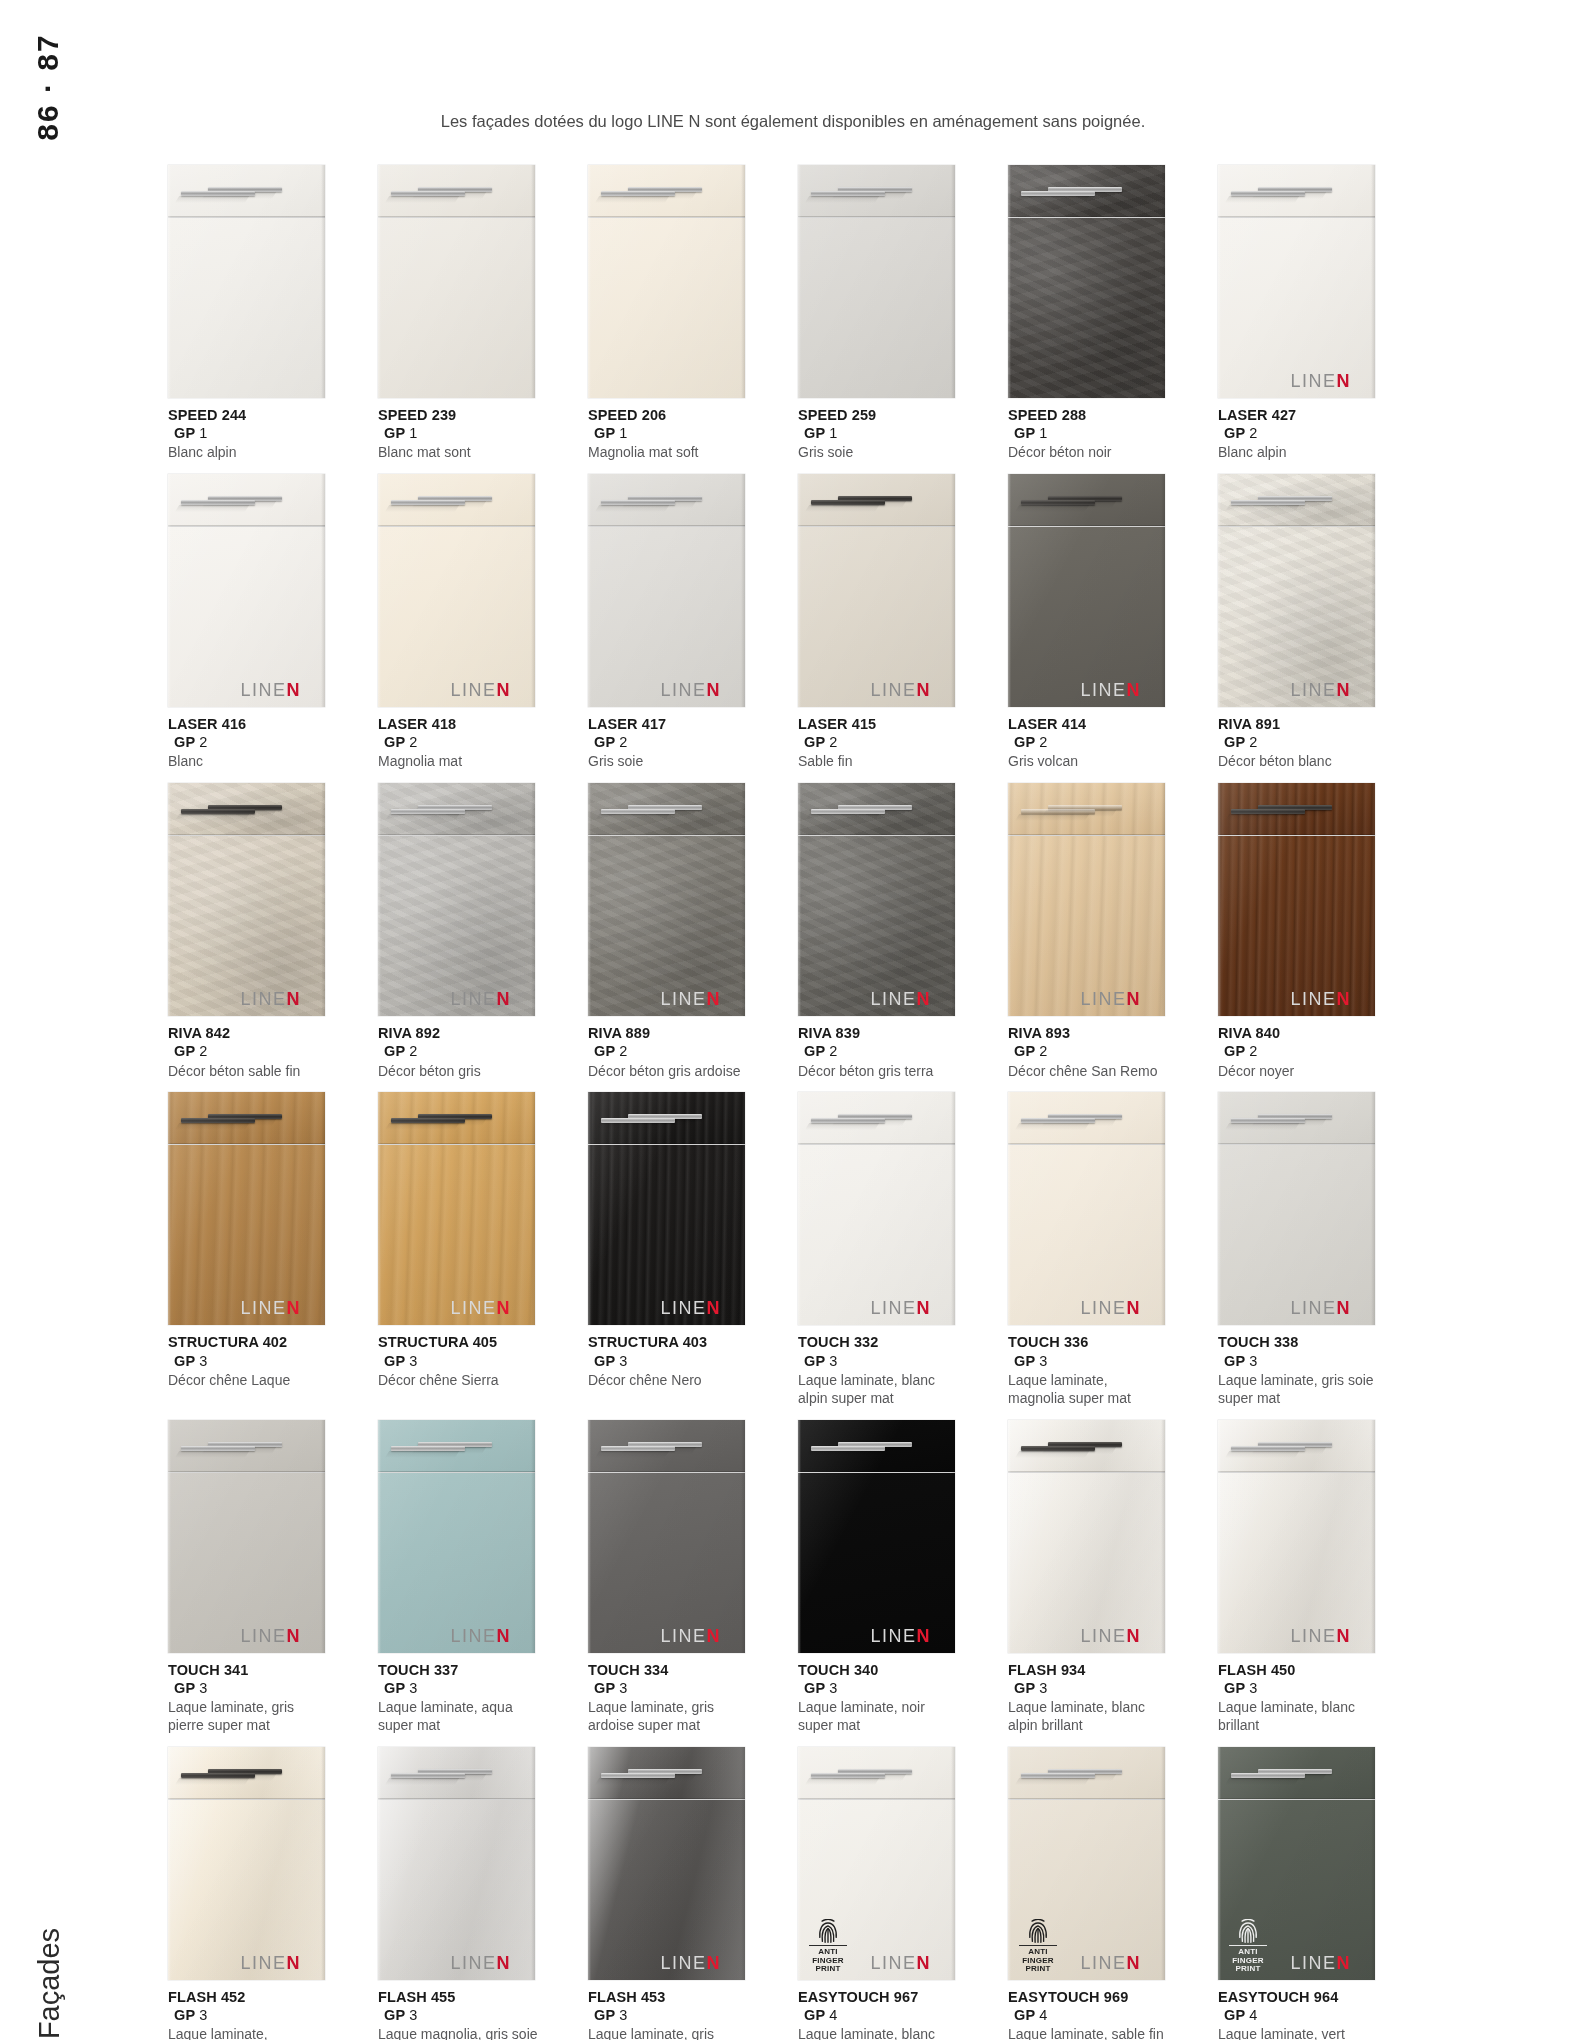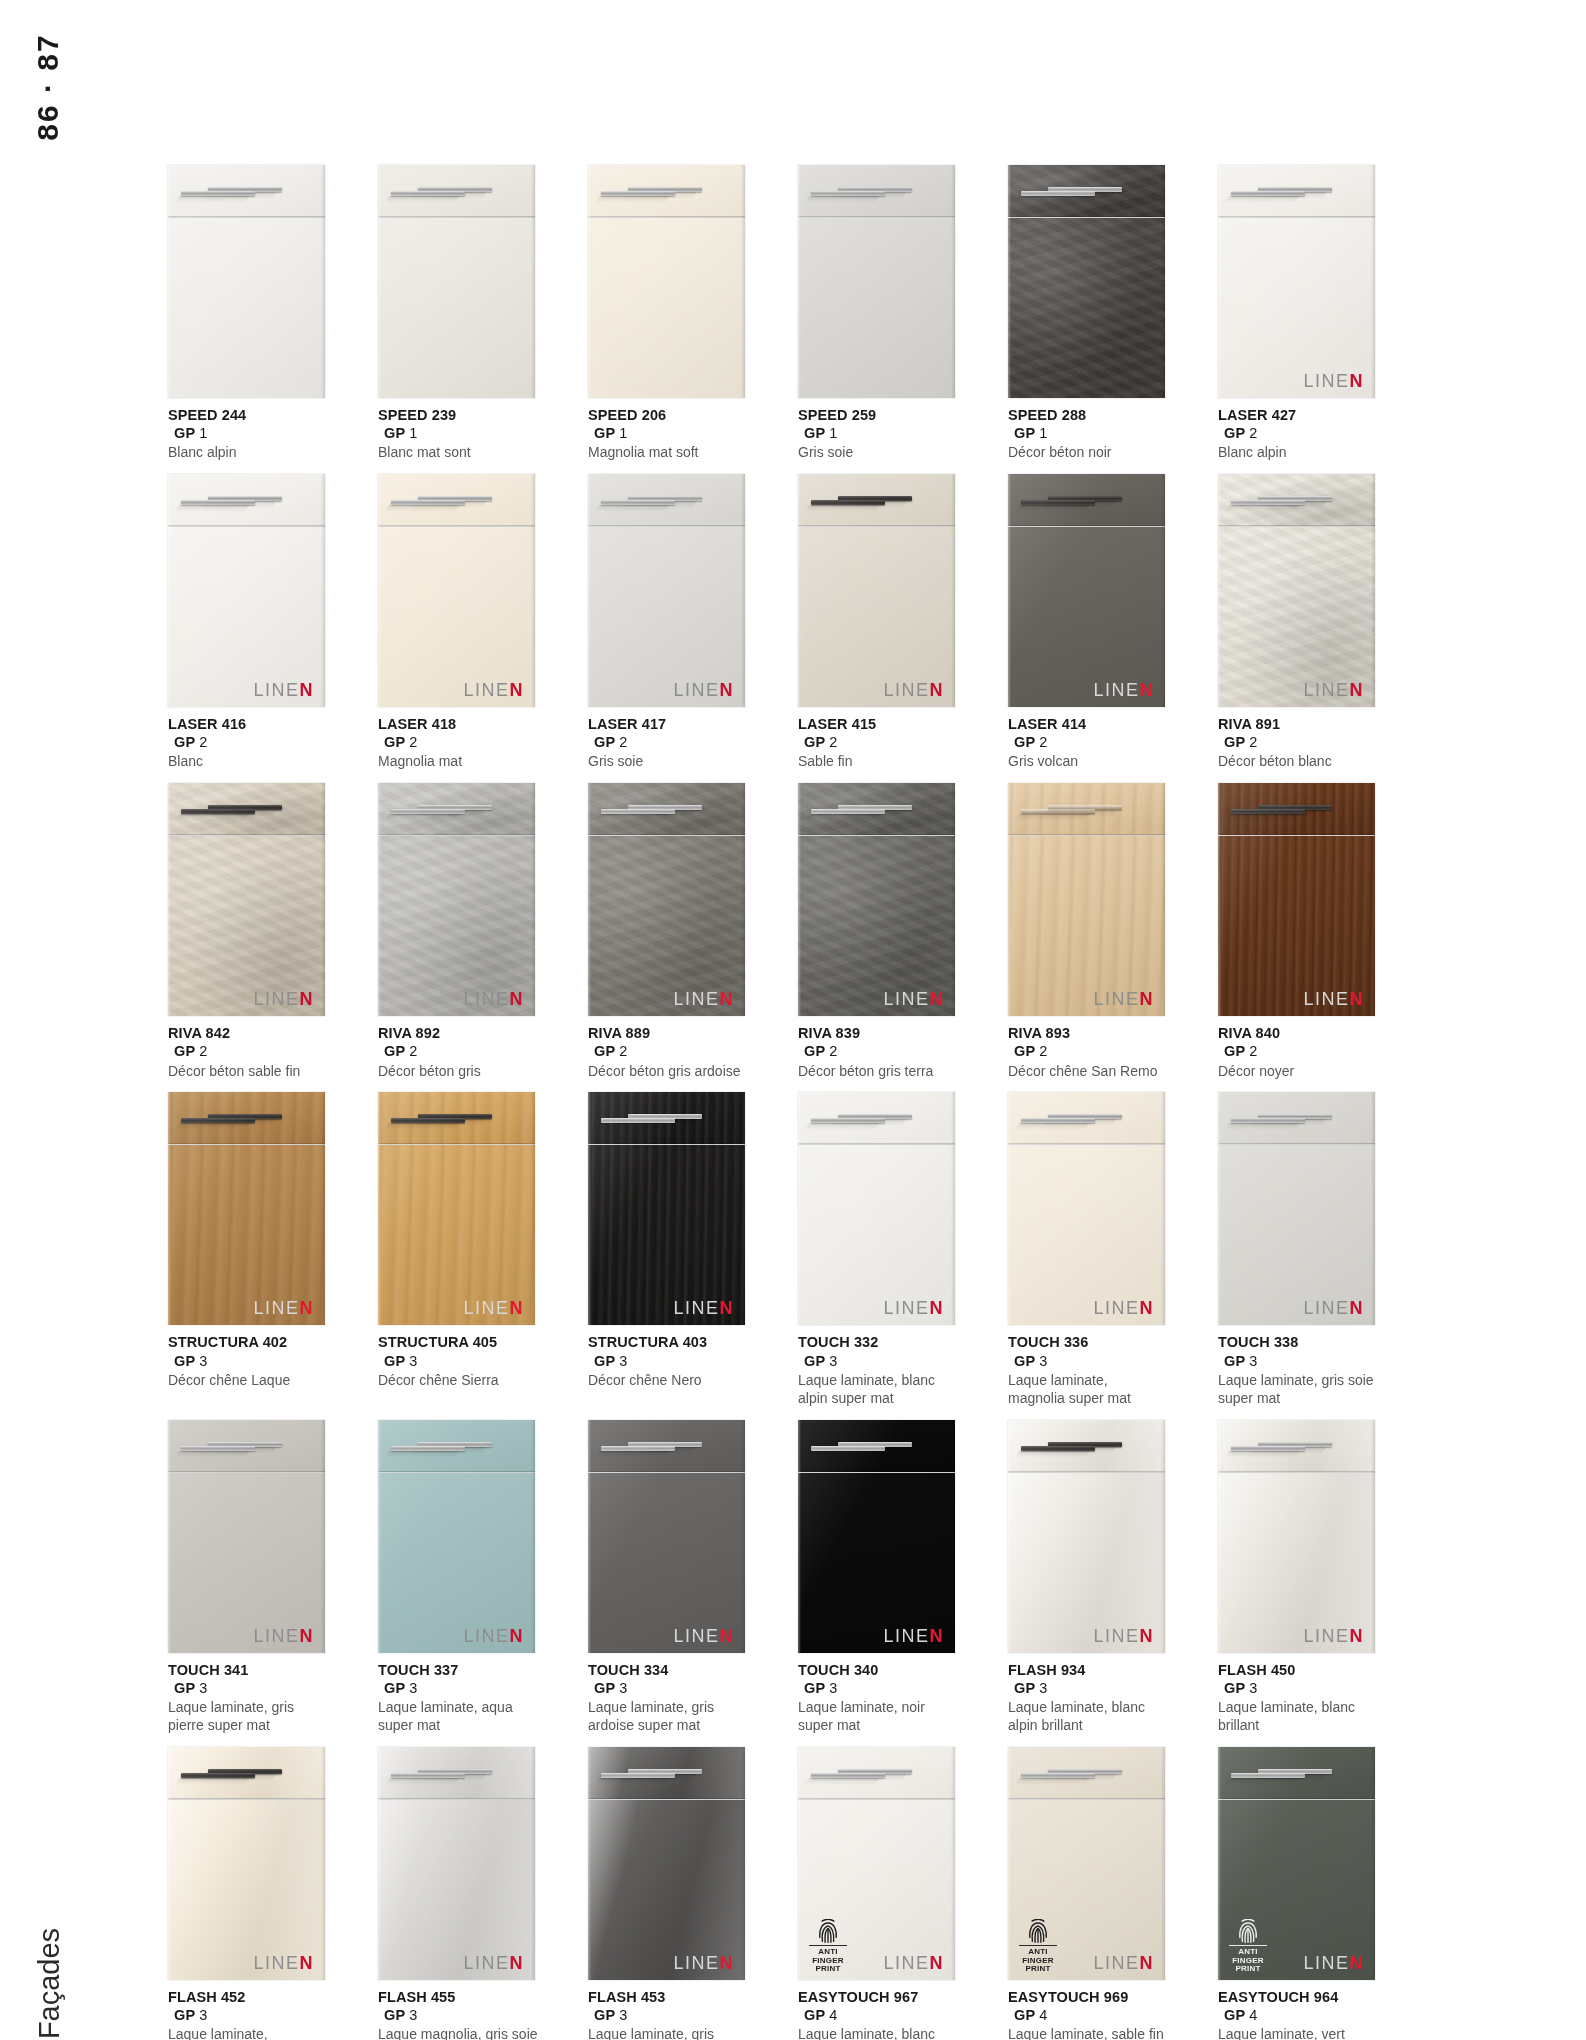--- a/index.html
+++ b/index.html
@@ -187,21 +187,21 @@
     left: -4px; right: 8px;
     top: 5px;
     height: 7px;
     background: linear-gradient(to bottom, rgba(0,0,0,0.10), rgba(0,0,0,0));
     transform: skewX(-32deg);
   }
 
   
   .linen {
     position: absolute;
-    right: 11px;
+    right: 24px;
     bottom: 8px;
     font-size: 18px;
     font-weight: 400;
     letter-spacing: 1.5px;
     line-height: 1;
     white-space: nowrap;
   }
   .linen .l-line { color: #8d8d8d; }
   .linen .l-n { color: #c8102e; font-weight: 600; }
   .linen.on-dark .l-line { color: #d8d8d8; }
@@ -279,20 +279,21 @@
 <div class="page">
 
   <div class="page-number">
     <span>86 · 87</span>
   </div>
 
   <div class="section-tag">
     <span>Façades</span>
   </div>
 
+  <div class="page-subtitle">Les façades dotées du logo LINE N sont également disponibles en aménagement sans poignée.</div>
 
   <div class="grid">
       <div class="swatch">
         <div class="door">
           <div class="drawer">
             <div style="position: absolute; inset: 0px; background: linear-gradient(170deg, rgb(244, 242, 238) 0%, rgb(236, 234, 229) 100%);"></div>
           </div>
           <div class="panel">
             <div style="position: absolute; inset: 0px; background: linear-gradient(170deg, rgb(244, 242, 238) 0%, rgb(236, 234, 229) 100%);"></div>
           </div>

